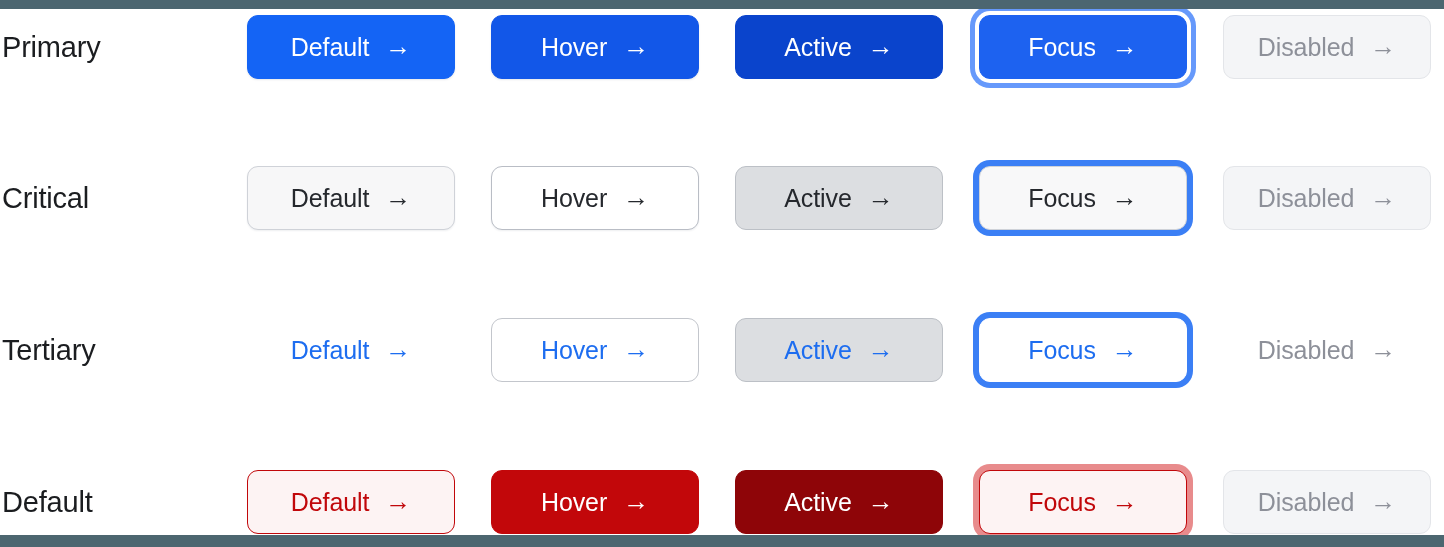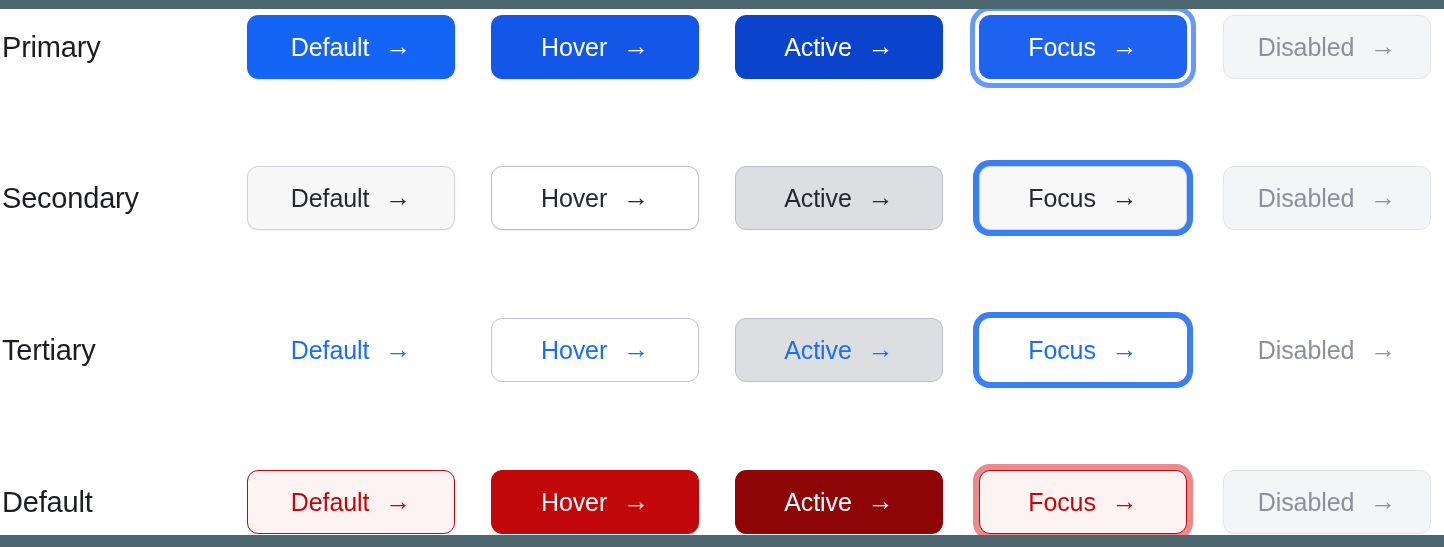--- a/index.html
+++ b/index.html
@@ -143,21 +143,21 @@
 
     <div class="cell">
       <button class="btn disabled-btn">
         <span>Disabled</span>
         <span class="arrow">→</span>
       </button>
     </div>
   </div>
 
   <div class="row row-2">
-    <div class="row-label">Secondary</div>
+    <div class="row-label">Critical</div>
 
     <div class="cell">
       <button class="btn s-default">
         <span>Default</span>
         <span class="arrow">→</span>
       </button>
     </div>
 
     <div class="cell">
       <button class="btn s-hover">

